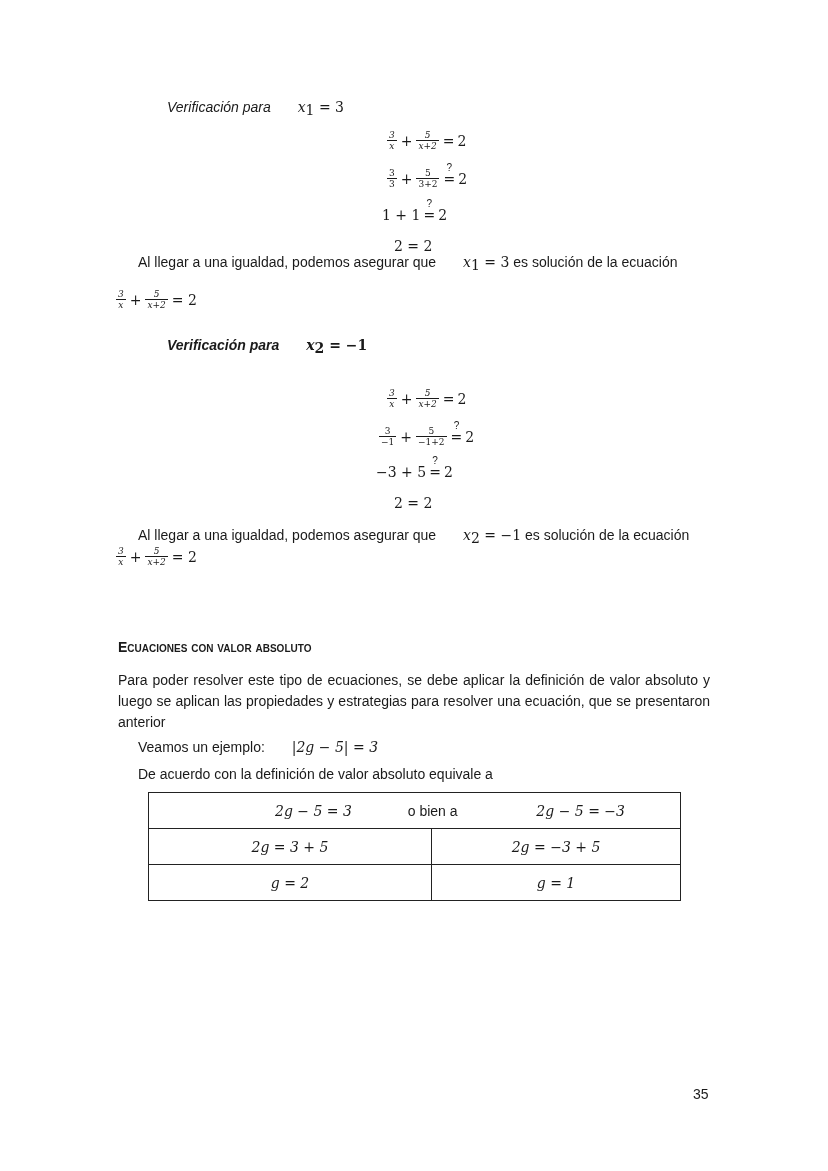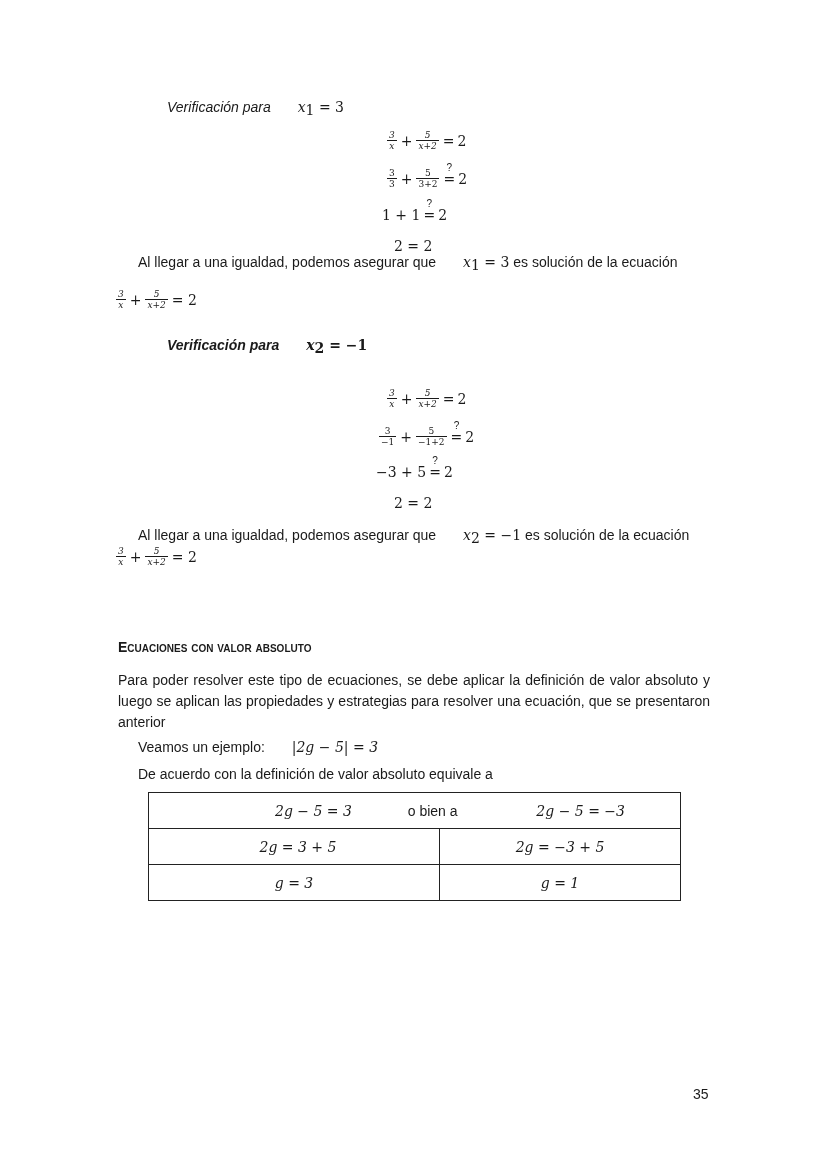--- a/index.html
+++ b/index.html
@@ -170,23 +170,23 @@
       <tr>
     <td colspan="2">
       <div class="row0">
         <span class="it">2g − 5 = 3</span>
         <span class="mid">o bien a</span>
         <span class="it">2g − 5 = −3</span>
       </div>
     </td>
   </tr>
   <tr>
-    <td style="width:282px;padding-left:8px;" class="it">2g = 3 + 5</td>
+    <td style="width:282px;" class="it">2g = 3 + 5</td>
     <td class="it">2g = −3 + 5</td>
   </tr>
   <tr>
-    <td class="it">g = 3</td>
+    <td class="it">g = 2</td>
     <td class="it">g = 1</td>
   </tr>
 </tbody>
   </table>
 
 <div class="abs page-num" style="left:693px; top:1086px;">35</div>
 
 </body></html>

